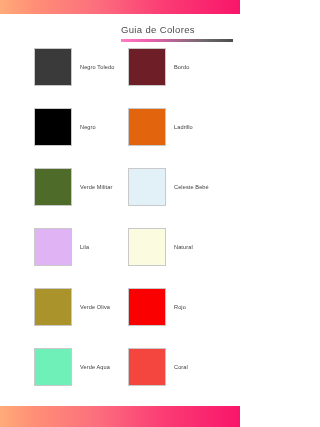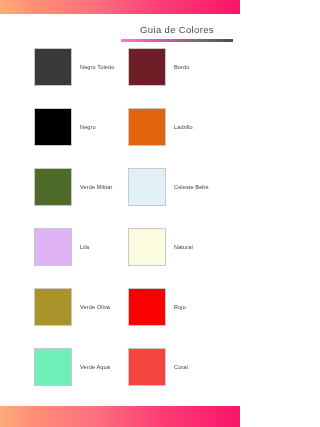--- a/index.html
+++ b/index.html
@@ -37,21 +37,21 @@
   .content {
     flex: 1 1 auto;
     position: relative;
     background: #ffffff;
   }
   .header {
     position: absolute;
     top: 10px;
     right: 7px;
     width: 112px;
-    text-align: center;
+    text-align: left;
   }
   .header-title {
     font-size: 9.5px;
     color: #4a4a4a;
     letter-spacing: 0.35px;
     line-height: 12px;
     white-space: nowrap;
   }
   .header-rule {
     margin-top: 3px;

